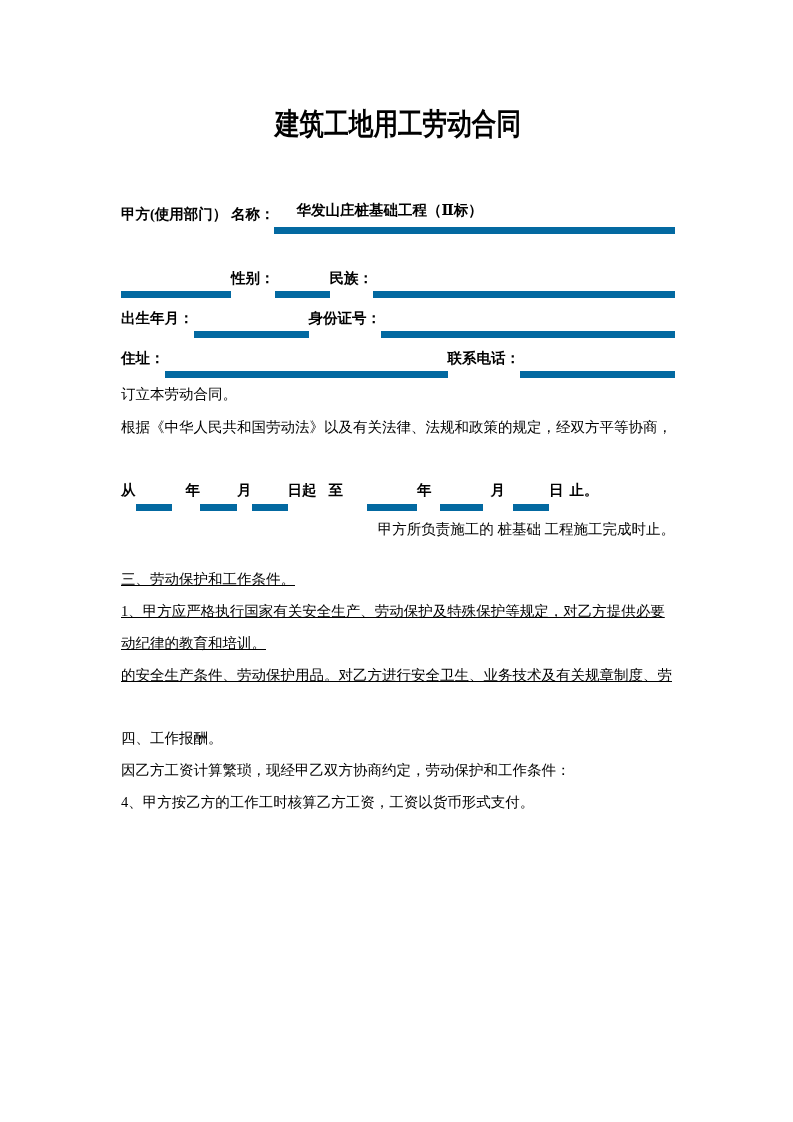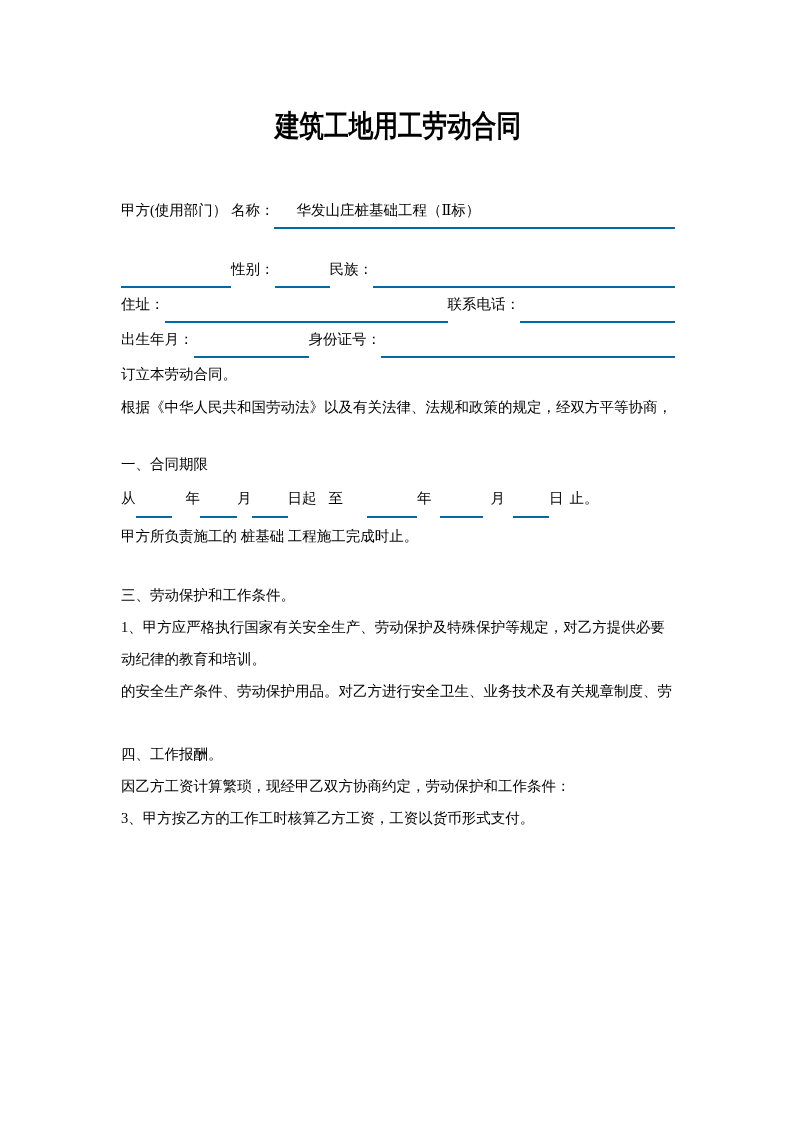--- a/index.html
+++ b/index.html
@@ -7,53 +7,53 @@
   body {
     font-family:"Liberation Serif","DejaVu Serif",serif;
     color:#000000;
     font-size:14.5px;
   }
   .page { width:793px; height:1122px; padding:0 118px 0 121px; background:#ffffff; }
 
   .doc-title {
     margin-top:108px;
     text-align:center;
-    font-family:Liberation Serif, serif;
+    font-family:Liberation Mono, monospace;
     font-weight:bold;
     font-size:30px;
     line-height:36px;
     white-space:nowrap;
   }
   .doc-title .squeeze { display:inline-block; transform:scaleX(0.82); transform-origin:center; }
 
-  .row { display:flex; align-items:flex-start; line-height:33px; }
+  .row { display:flex; align-items:center; line-height:33px;font-weight:bold; }
   .lbl { flex:none; white-space:pre; }
   .blank {
     flex:none;
-    border-bottom:2px solid #0369a1;
+    border-bottom:7px solid #0369a1;
     white-space:pre;
     overflow:hidden;
   }
   .blank.fill { flex:1 1 auto; }
 
   .party-a-row { margin-top:50px; }
   .party-a-row .value-blank { padding-left:22px; white-space:nowrap; }
 
   .party-b { margin-top:24px; }
 
   .preamble .doc-line { line-height:33px; }
 
   .doc-line { line-height:32px; }
   .section-heading { line-height:32px; }
 
   .sec1 { margin-top:24px; }
   .sec1 .row.period-row { line-height:36px; }
-  .sec1 .completion { line-height:36px; }
+  .sec1 .completion { line-height:36px;text-align:right; }
   .sec2 { margin-top:14px; }
-  .sec3 { margin-top:25px; }
+  .sec3 { margin-top:16px;text-decoration:underline; }
   .sec4 { margin-top:31px; }
 
   
   .w110 { width:110px; } .w55 { width:55px; } .w115 { width:115px; }
   .w283 { width:283px; }
   .b36 { width:36px; } .b37 { width:37px; } .b50 { width:50px; } .b43 { width:43px; }
   .ml14 { margin-left:14px; } .ml24 { margin-left:24px; } .ml12 { margin-left:12px; }
   .ml8 { margin-left:8px; } .ml6 { margin-left:6px; }
 </style>
 </head>
@@ -70,40 +70,39 @@
 
   <div class="party-b">
     <div class="row">
       <span class="blank w110">&nbsp;</span>
       <span class="lbl">性别：</span>
       <span class="blank w55">&nbsp;</span>
       <span class="lbl">民族：</span>
       <span class="blank fill">&nbsp;</span>
     </div>
     <div class="row">
+      <span class="lbl">出生年月：</span>
+      <span class="blank w115">&nbsp;</span>
+      <span class="lbl">身份证号：</span>
+      <span class="blank fill">&nbsp;</span>
+    </div>
+    <div class="row">
       <span class="lbl">住址：</span>
       <span class="blank w283">&nbsp;</span>
       <span class="lbl">联系电话：</span>
-      <span class="blank fill">&nbsp;</span>
-    </div>
-    <div class="row">
-      <span class="lbl">出生年月：</span>
-      <span class="blank w115">&nbsp;</span>
-      <span class="lbl">身份证号：</span>
       <span class="blank fill">&nbsp;</span>
     </div>
   </div>
 
   <div class="preamble">
       <div class="doc-line">订立本劳动合同。</div>
       <div class="doc-line">根据《中华人民共和国劳动法》以及有关法律、法规和政策的规定，经双方平等协商，</div>
     </div>
 
   <div class="sec1">
-    <div class="section-heading">一、合同期限</div>
     <div class="row period-row">
       <span class="lbl">从</span>
       <span class="blank b36">&nbsp;</span>
       <span class="lbl ml14">年</span>
       <span class="blank b37">&nbsp;</span>
       <span class="lbl">月</span>
       <span class="blank b36">&nbsp;</span>
       <span class="lbl">日起</span>
       <span class="lbl ml12">至</span>
       <span class="blank b50 ml24">&nbsp;</span>
@@ -124,17 +123,17 @@
         <div class="doc-line">1、甲方应严格执行国家有关安全生产、劳动保护及特殊保护等规定，对乙方提供必要</div>
         <div class="doc-line">动纪律的教育和培训。</div>
         <div class="doc-line">的安全生产条件、劳动保护用品。对乙方进行安全卫生、业务技术及有关规章制度、劳</div>
       </div>
   </div>
 
   <div class="sec4">
     <div class="section-heading">四、工作报酬。</div>
     <div>
         <div class="doc-line">因乙方工资计算繁琐，现经甲乙双方协商约定，劳动保护和工作条件：</div>
-        <div class="doc-line">3、甲方按乙方的工作工时核算乙方工资，工资以货币形式支付。</div>
+        <div class="doc-line">4、甲方按乙方的工作工时核算乙方工资，工资以货币形式支付。</div>
       </div>
   </div>
 
 </div>
 
 </body></html>

